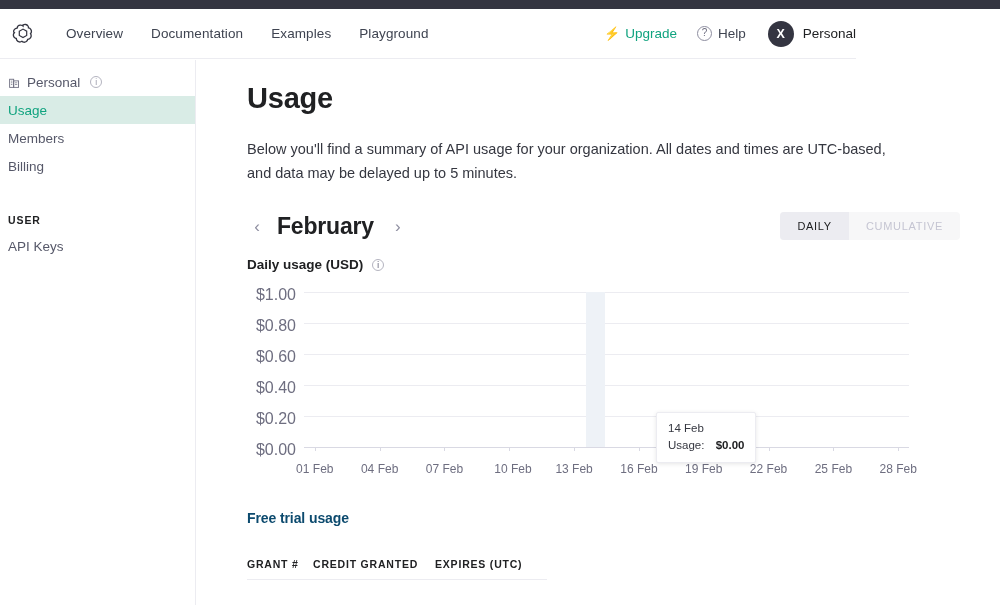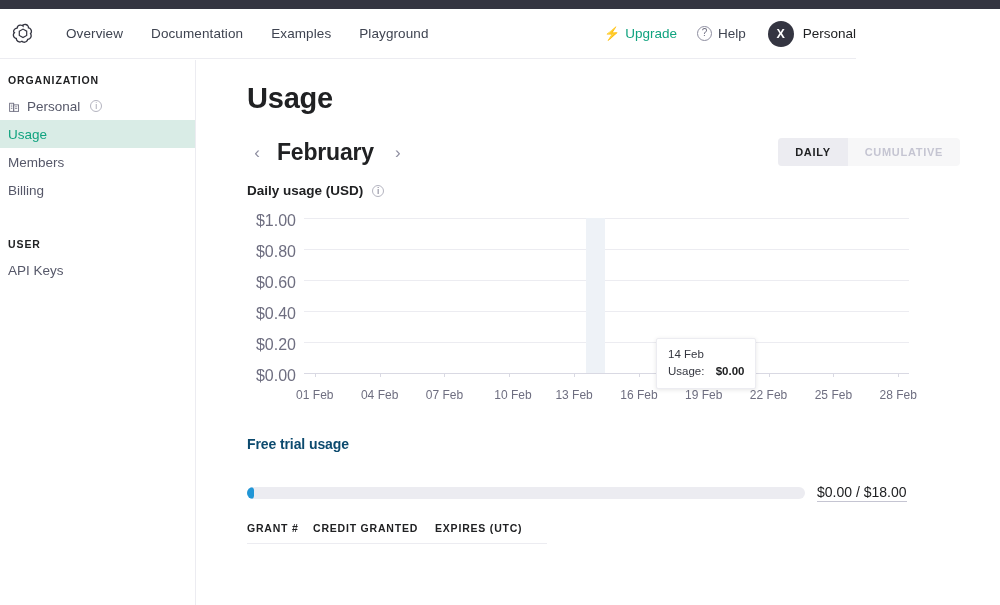--- a/index.html
+++ b/index.html
@@ -113,21 +113,21 @@
   }
   .month-name {
     font-size: 23px; font-weight: 700; color: #202123;
     padding: 0 14px 0 10px; letter-spacing: -0.2px;
   }
   .toggle {
     margin-left: auto; display: flex;
     background: #f7f7f8; border-radius: 4px; overflow: hidden;
   }
   .toggle div {
-    font-size: 11px; font-weight: 700; letter-spacing: 0.7px;
+    font-size: 11px; font-weight: 400; letter-spacing: 0.7px;
     padding: 8px 17px; color: #c5c5d2;
   }
   .toggle div.sel { background: #ececf1; color: #202123; }
 
   .chart-label {
     display: flex; align-items: center; gap: 5px;
     font-size: 13.5px; font-weight: 700; color: #202123;
     margin-bottom: 12px;
   }
 
@@ -217,21 +217,20 @@
         <span>Help</span>
       </div>
       <div class="account">
         <div class="avatar">X</div>
         <span class="account-name">Personal</span>
       </div>
     </div>
   </div>
 
   <div class="sidebar">
-    <div class="side-section">ORGANIZATION</div>
 
     <div class="side-item">
       <span class="ico">
         <svg width="13" height="13" viewBox="0 0 16 16" aria-hidden="true">
           <rect x="2" y="4" width="5" height="10" fill="none" stroke="#6e6e80" stroke-width="1.1"></rect>
           <rect x="7" y="6" width="6" height="8" fill="none" stroke="#6e6e80" stroke-width="1.1"></rect>
           <path d="M3.6 6.3h1.8M3.6 8.4h1.8M3.6 10.5h1.8M8.6 8.4h2.8M8.6 10.5h2.8" stroke="#6e6e80" stroke-width="0.9"></path>
         </svg>
       </span>
       <span>Personal</span>
@@ -257,20 +256,21 @@
 
     <div class="side-item">
       <span>API Keys</span>
     </div>
   </div>
 
   <div class="main">
 
     <h1 class="page-title">Usage</h1>
 
+    <div class="intro">Below you'll find a summary of API usage for your organization. All dates and times are UTC-based, and data may be delayed up to 5 minutes.</div>
 
     <div class="month-row">
       <div class="chev">‹</div>
       <div class="month-name">February</div>
       <div class="chev">›</div>
       <div class="toggle">
         <div class="sel">DAILY</div>
         <div>CUMULATIVE</div>
       </div>
     </div>
@@ -329,26 +329,20 @@
           <div>
             <span>Usage:</span>
             <span class="usage-val">$0.00</span>
           </div>
         </div>
       </div>
     </div>
 
     <h2 class="sec-title">Free trial usage</h2>
 
-    <div class="progress-row">
-      <div class="progress-track">
-        <div class="progress-fill" style="width: 7px; background: rgb(33, 150, 214);"></div>
-      </div>
-      <div class="progress-text">$0.00 / $18.00</div>
-    </div>
 
     <table class="grants">
       <thead>
         <tr>
           <th class="c1">GRANT #</th>
           <th class="c2">CREDIT GRANTED</th>
           <th>EXPIRES (UTC)</th>
         </tr>
       </thead>
 

